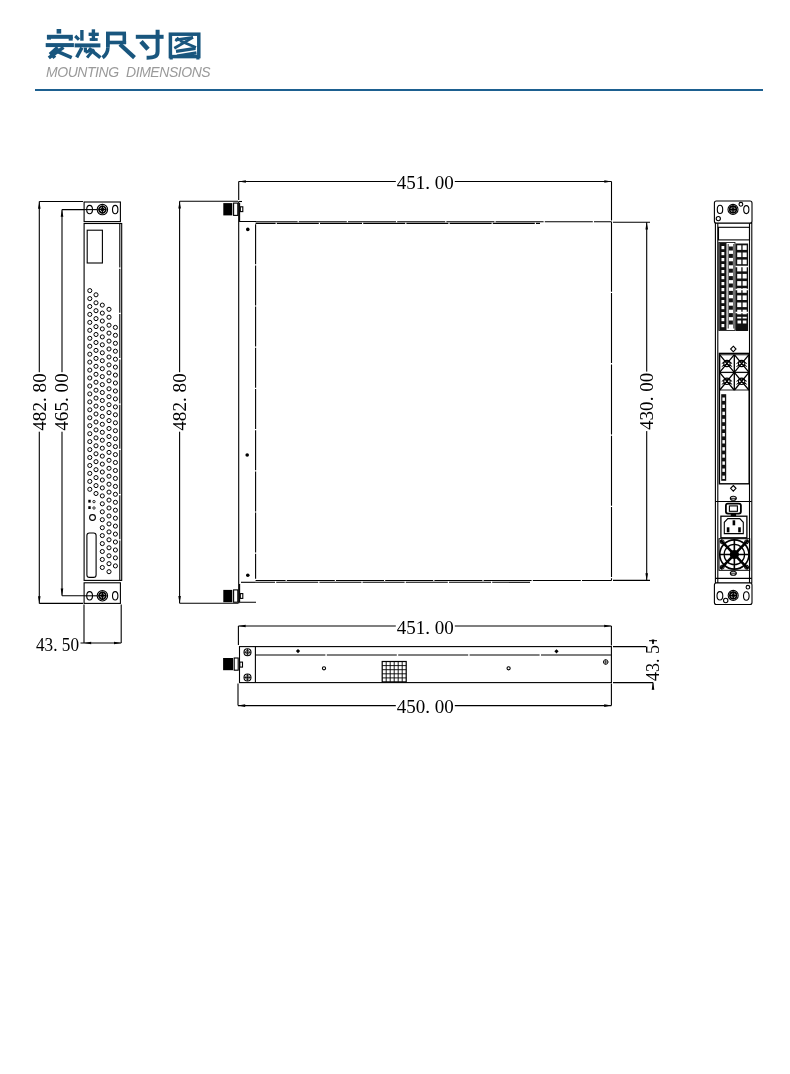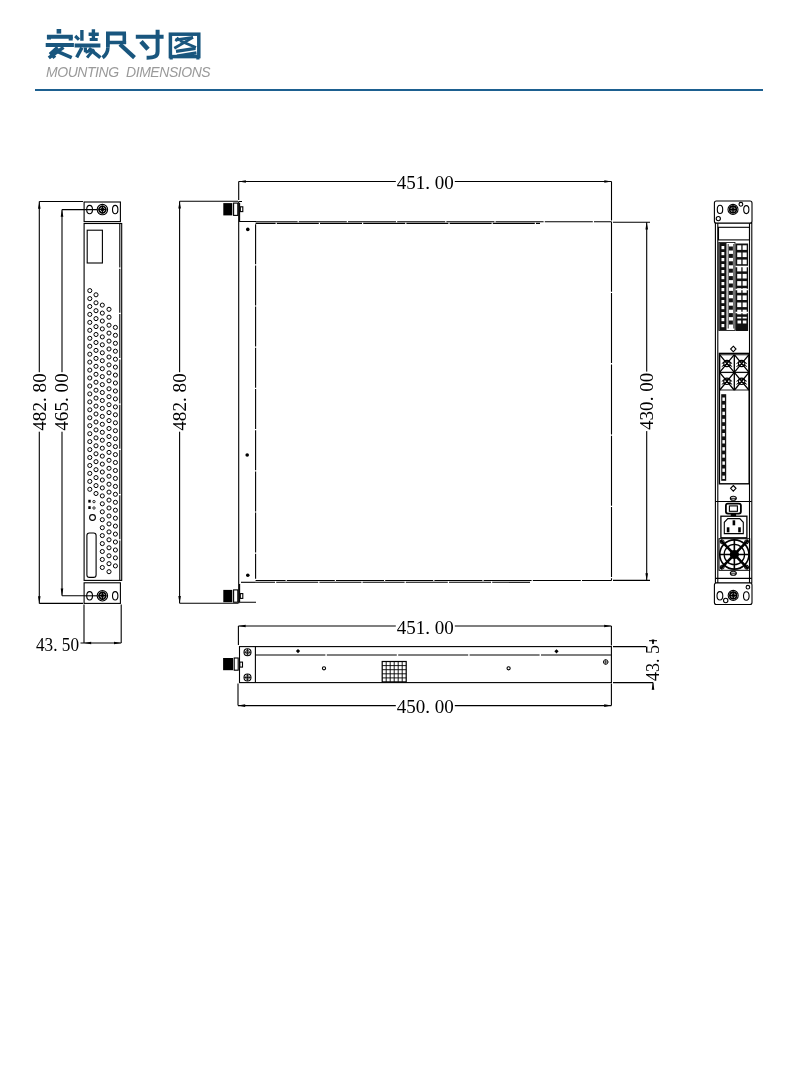--- a/index.html
+++ b/index.html
@@ -1,16 +1,16 @@
 <!DOCTYPE html>
 <html><head>
 <meta charset="utf-8">
 <style>
 html,body{margin:0;padding:0;background:#ffffff;}
-#page{position:relative;width:790px;height:1074px;background:#fff;overflow:hidden;font-family:"Liberation Sans",sans-serif;border-radius:15px;}
+#page{position:relative;width:790px;height:1074px;background:#fff;overflow:hidden;font-family:"Liberation Sans",sans-serif;}
 .sub{position:absolute;left:46px;top:64px;font-size:14px;font-style:italic;color:#9a9a9a;letter-spacing:-0.45px;word-spacing:4px;font-family:"Liberation Sans",sans-serif;}
 .rule{position:absolute;left:35px;top:88.5px;width:728px;height:2px;background:#1d6090;}
 svg text{font-family:"Liberation Serif",serif;fill:#000;}
 </style>
 </head>
 <body>
 <div id="page">
 
 <svg id="titlesvg" style="position:absolute;left:0;top:0" width="230" height="64" viewBox="0 0 230 64">
 <g stroke="#19567e" stroke-width="4" fill="none" stroke-linecap="butt">

